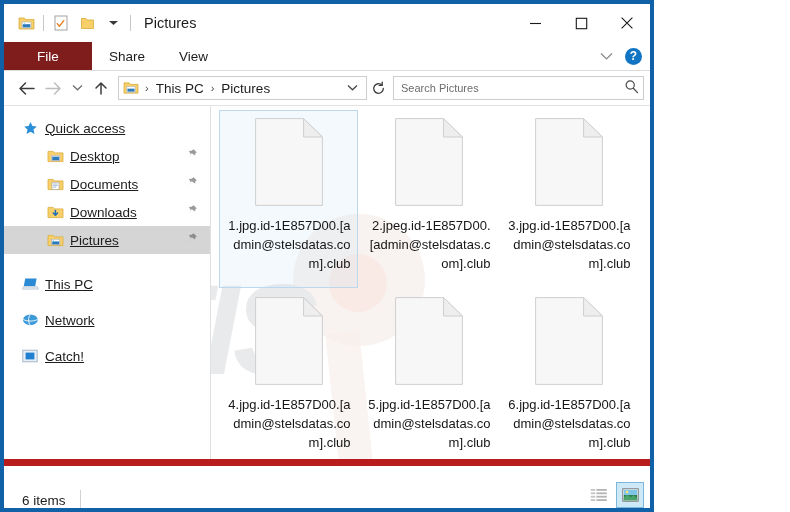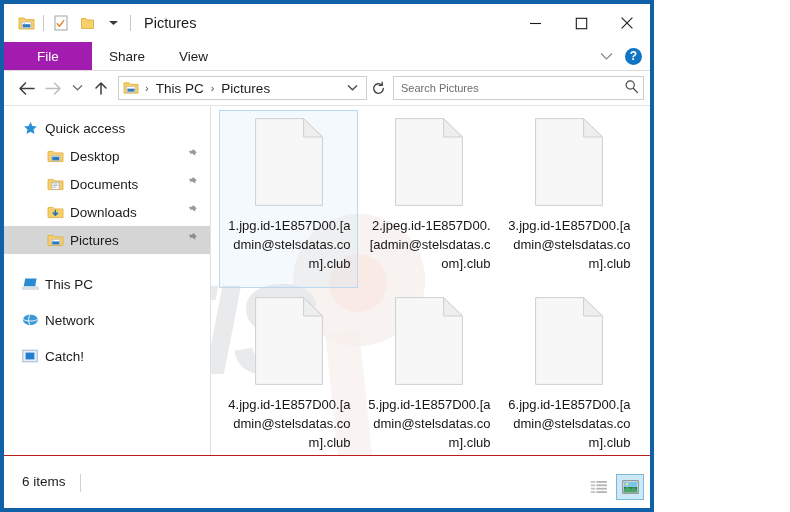--- a/index.html
+++ b/index.html
@@ -75,21 +75,21 @@
     border-bottom: 1px solid #dcdcdc;
   }
   .tab {
     display: flex; align-items: center; justify-content: center;
     font-size: 13.5px;
     color: #1c1c1c;
     padding: 0 17px;
     white-space: nowrap;
   }
   .tab.file {
-    background: #a21caf;
+    background: #7f1d1d;
     color: #ffffff;
     min-width: 44px;
     padding: 12px 22px;
   }
   .ribbon-right {
     position: absolute;
     right: 4px; top: 0; bottom: 0;
     display: flex; align-items: center;
     gap: 8px;
   }
@@ -189,20 +189,21 @@
   }
   .navitem {
     height: 28px;
     display: flex;
     align-items: center;
     padding-left: 16px;
     position: relative;
     font-size: 13.5px;
     color: #1c1c1c;
     white-space: nowrap;
+    text-decoration: underline;
   }
   .navitem.child { padding-left: 41px; }
   .navitem.selected { background: #d5d5d5; }
   .navitem .ico {
     width: 20px; height: 18px;
     display: flex; align-items: center; justify-content: center;
     margin-right: 5px;
     flex: 0 0 20px;
   }
   .navitem .pin {
@@ -297,24 +298,24 @@
     background: #f7efec;
     opacity: .75;
     transform: rotate(-6deg);
   }
 
   
   .statusbar {
     height: 34px;
     flex: 0 0 34px;
     background: #ffffff;
-    border-top: 1px solid #b91c1c;
-    display: flex;
-    align-items: flex-start;
-    padding: 18px 6px 0 18px;
+    border-top: 7px solid #b91c1c;
+    display: flex;
+    align-items: flex-end;
+    padding: 8px 6px 0 18px;
   }
   .status-text {
     font-size: 13.5px;
     color: #1c1c1c;
   }
   .status-sep {
     width: 1px; height: 18px;
     background: #d2d2d2;
     margin-left: 14px;
   }

